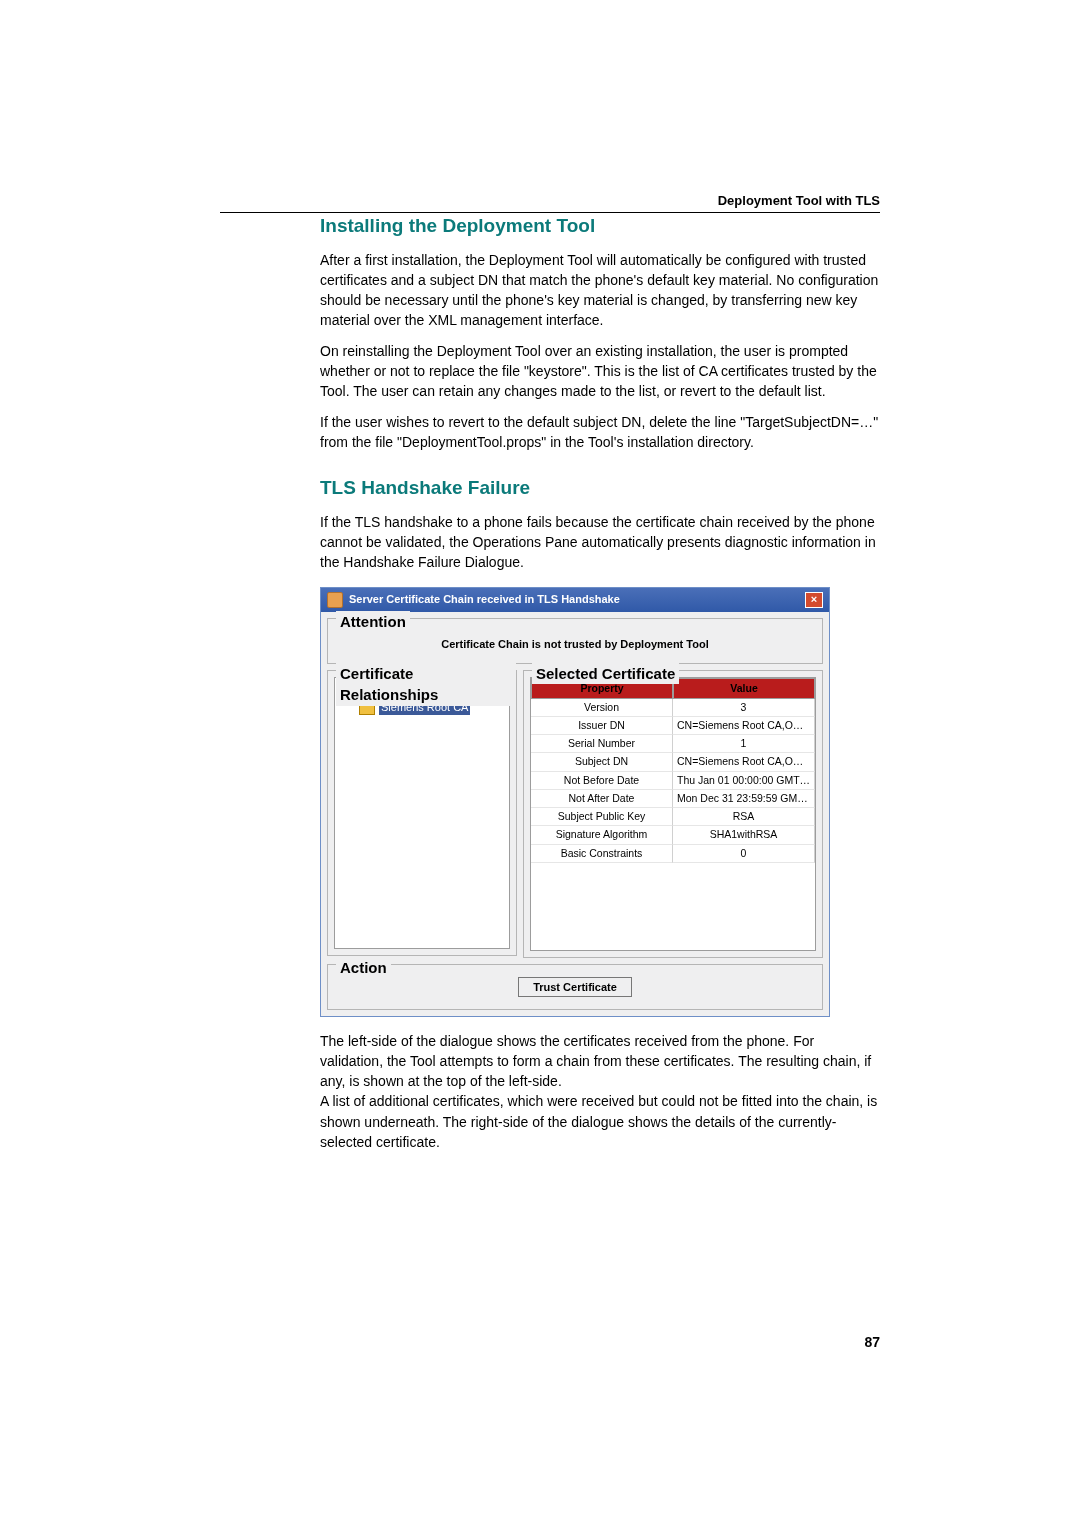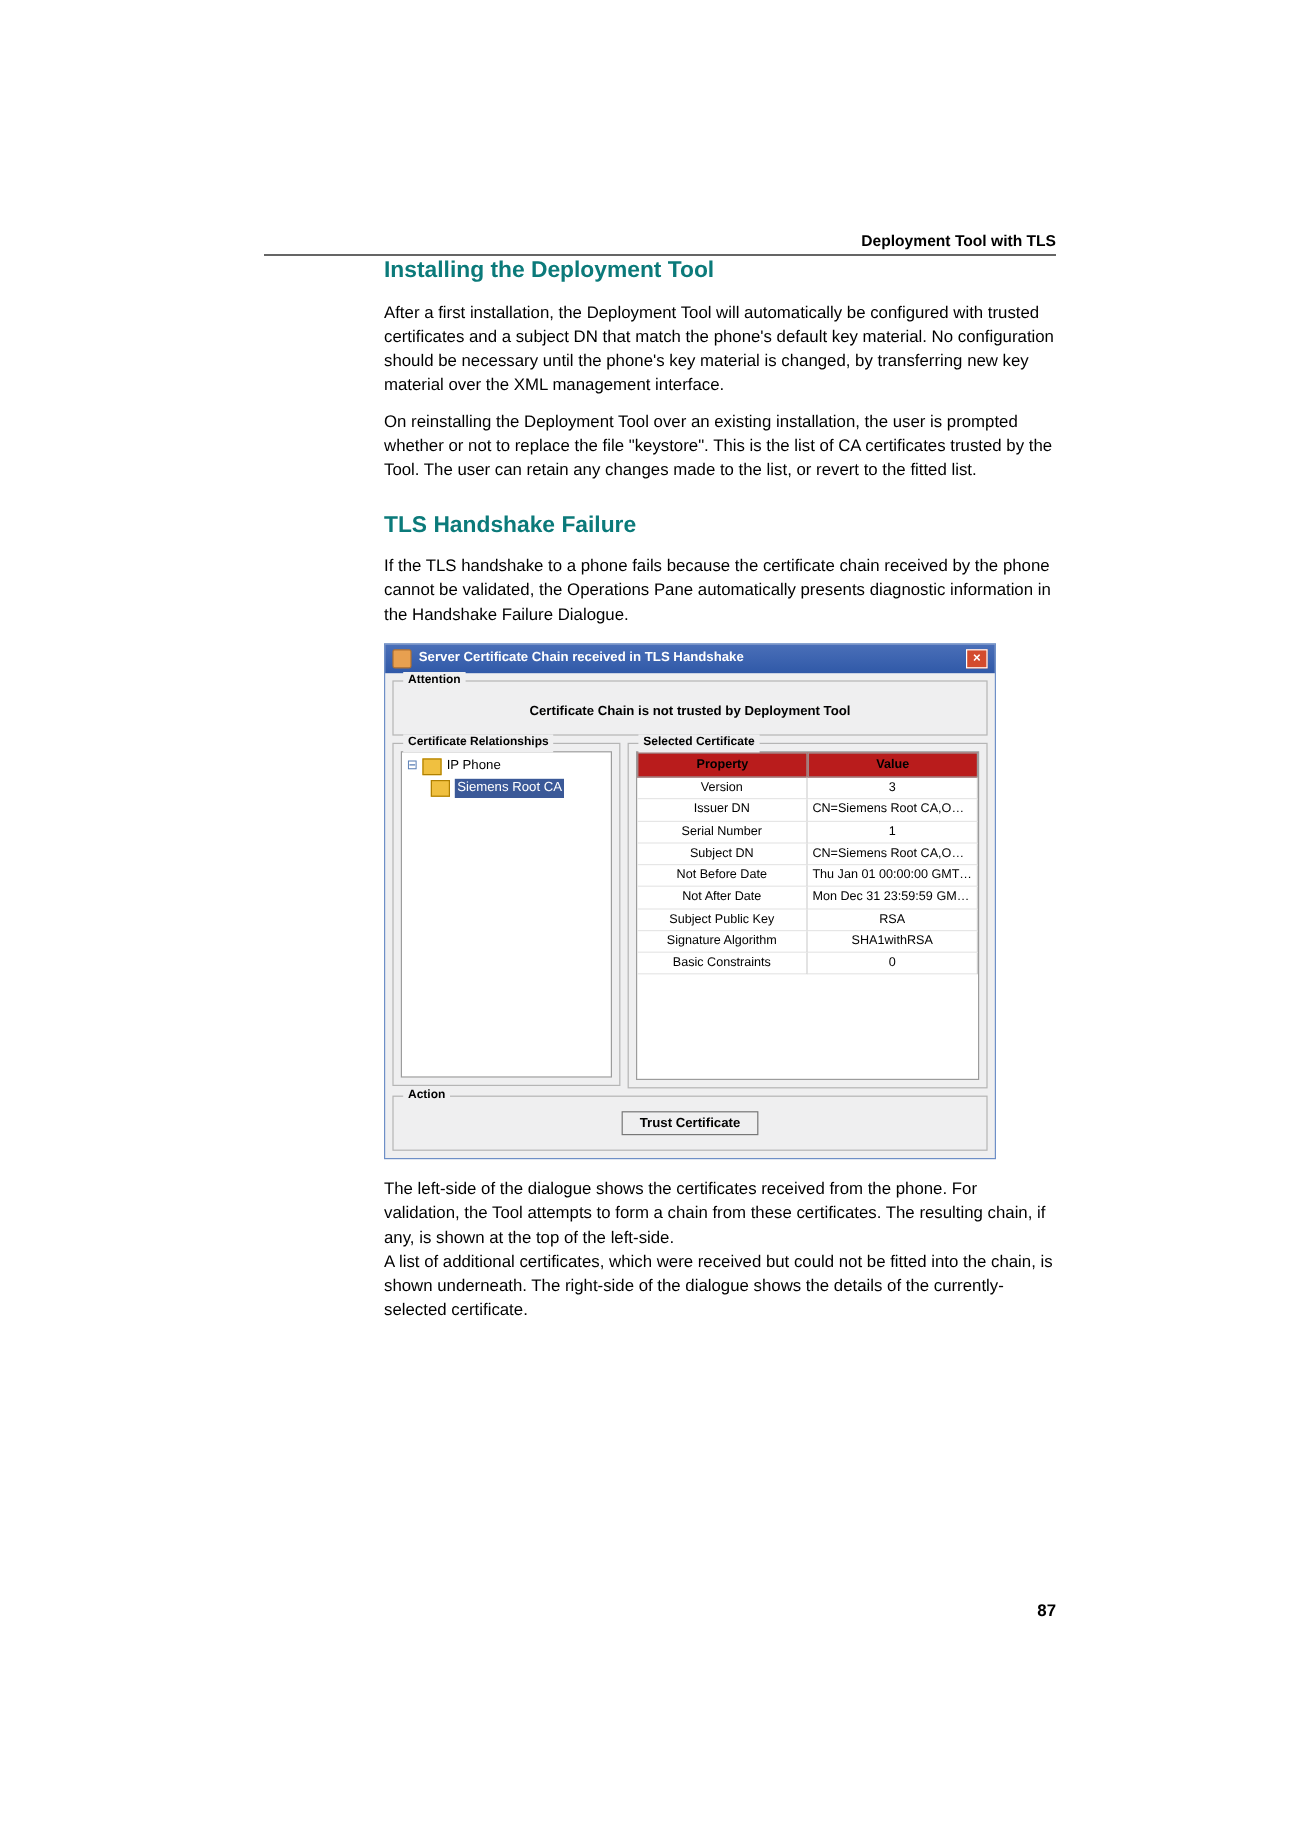--- a/index.html
+++ b/index.html
@@ -75,21 +75,21 @@
     position: relative;
     background: #efeff0;
   }
   .legend {
     position: absolute;
     top: -8px;
     left: 8px;
     background: #efeff0;
     padding: 0 4px;
     font-weight: bold;
-    font-size: 10px;
+    font-size: 15px;
   }
   .attention-row { text-align: center; margin-top: 10px; font-weight: bold; }
   .dual {
     display: flex;
     gap: 6px;
     margin: 6px;
   }
   .panel-left { flex: 0 0 190px; }
   .panel-right { flex: 1; }
   .tree-box {
@@ -165,21 +165,22 @@
 <body>
 
 <div class="page">
   <div class="running-header">Deployment Tool with TLS</div>
   <div class="hr-top"></div>
 
   <div class="content-col">
 
     <h2 class="section">Installing the Deployment Tool</h2>
     <p>After a first installation, the Deployment Tool will automatically be configured with trusted certificates and a subject DN that match the phone's default key material.  No configuration should be necessary until the phone's key material is changed, by transferring new key material over the XML management interface.</p>
-    <p>On reinstalling the Deployment Tool over an existing installation, the user is prompted whether or not to replace the file "keystore". This is the list of CA certificates trusted by the Tool.  The user can retain any changes made to the list, or revert to the fitted list.</p>
+    <p>On reinstalling the Deployment Tool over an existing installation, the user is prompted whether or not to replace the file "keystore". This is the list of CA certificates trusted by the Tool.  The user can retain any changes made to the list, or revert to the default list.</p>
+    <p>If the user wishes to revert to the default subject DN, delete the line "TargetSubjectDN=…" from the file "DeploymentTool.props" in the Tool's installation directory.</p>
 
     <h2 class="section">TLS Handshake Failure</h2>
     <p>If the TLS handshake to a phone fails because the certificate chain received by the phone cannot be validated, the Operations Pane automatically presents diagnostic information in the Handshake Failure Dialogue.</p>
 
     <div class="dialog-wrap">
       <div class="dialog">
         <div class="dlg-title">
           <div class="tx">
             <span class="coffee"></span>
             <span>Server Certificate Chain received in TLS Handshake</span>

